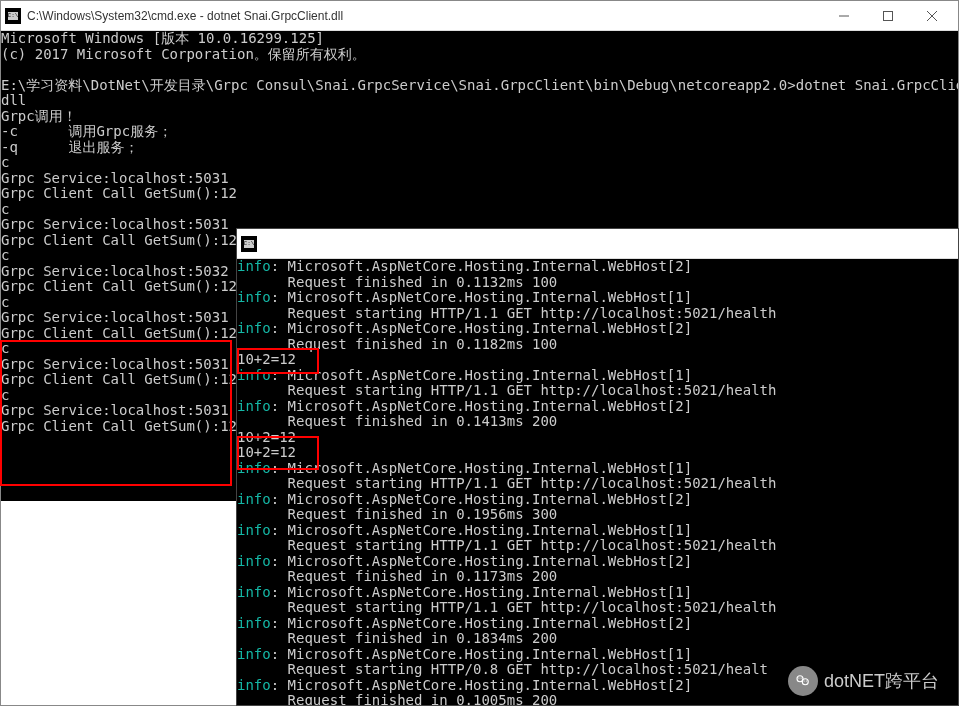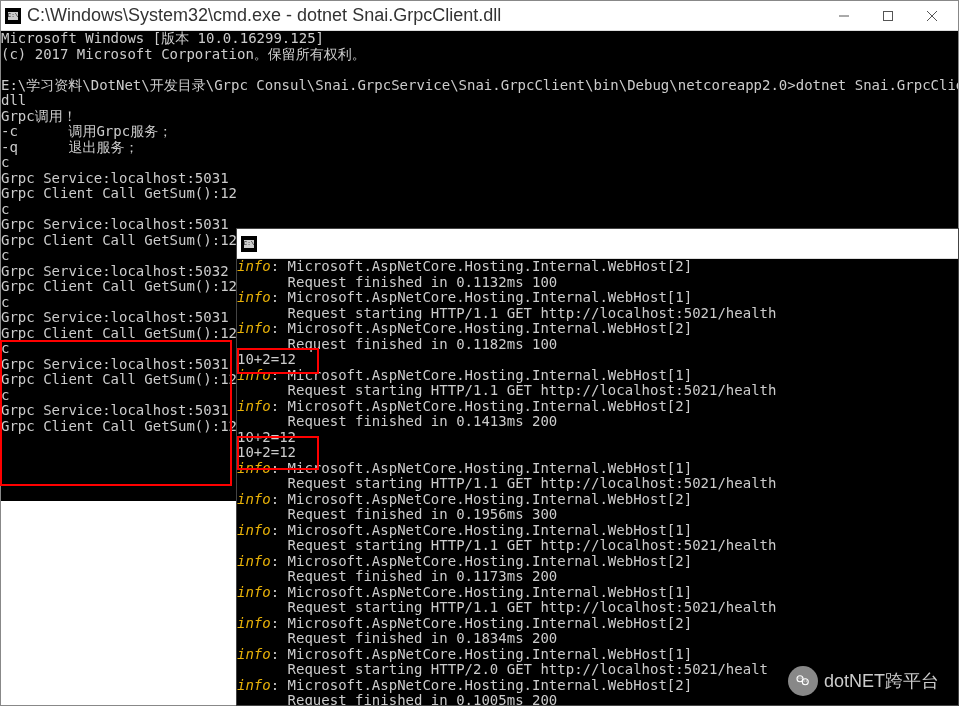--- a/index.html
+++ b/index.html
@@ -40,21 +40,21 @@
   background: #ccc;
   font-size: 6px;
   color: #000;
   display: flex;
   align-items: center;
   justify-content: center;
 }
 .titlebar-title {
   flex: 1;
   font-family: 'Segoe UI', Tahoma, sans-serif;
-  font-size: 18px;
+  font-size: 12px;
   color: #333;
   overflow: hidden;
   white-space: nowrap;
 }
 .titlebar-buttons {
   display: flex;
 }
 .tb-btn {
   width: 44px;
   height: 28px;
@@ -73,21 +73,21 @@
   padding: 0px 0 0 0;
   overflow: hidden;
 }
 .console-text {
   font-family: 'NSimSun', 'SimSun', Consolas, monospace;
   font-size: 14px;
   line-height: 15.5px;
   white-space: pre;
   color: #ccc;
 }
-.info-prefix { color: #eab308; font-style: italic; }
+.info-prefix { color: #14b8a6; }
 .window-main {
   top: 0; left: 0; width: 959px; height: 706px;
 }
 .window-svc {
   top: 228px; left: 236px; width: 723px; height: 478px;
   border: 1px solid #444;
 }
 .desktop-bg {
   position: absolute;
   top: 500px;
@@ -228,21 +228,21 @@
 <span>      Request finished in 0.1956ms 300</span>
 <span class="info-prefix">info</span><span>: Microsoft.AspNetCore.Hosting.Internal.WebHost[1]</span>
 <span>      Request starting HTTP/1.1 GET http://localhost:5021/health</span>
 <span class="info-prefix">info</span><span>: Microsoft.AspNetCore.Hosting.Internal.WebHost[2]</span>
 <span>      Request finished in 0.1173ms 200</span>
 <span class="info-prefix">info</span><span>: Microsoft.AspNetCore.Hosting.Internal.WebHost[1]</span>
 <span>      Request starting HTTP/1.1 GET http://localhost:5021/health</span>
 <span class="info-prefix">info</span><span>: Microsoft.AspNetCore.Hosting.Internal.WebHost[2]</span>
 <span>      Request finished in 0.1834ms 200</span>
 <span class="info-prefix">info</span><span>: Microsoft.AspNetCore.Hosting.Internal.WebHost[1]</span>
-<span>      Request starting HTTP/2.0 GET http://localhost:5021/healt</span>
+<span>      Request starting HTTP/0.8 GET http://localhost:5021/healt</span>
 <span class="info-prefix">info</span><span>: Microsoft.AspNetCore.Hosting.Internal.WebHost[2]</span>
 <span>      Request finished in 0.1005ms 200</span>
 </div>
   </div>
 </div>
 
 <div class="highlight-box" id="hb1" style="top: 340px; left: 0px; width: 232px; height: 146px;"></div>
 <div class="highlight-box" id="hb2" style="top: 348px; left: 237px; width: 82px; height: 26px;"></div>
 <div class="highlight-box" id="hb3" style="top: 436px; left: 237px; width: 82px; height: 34px;"></div>
 

